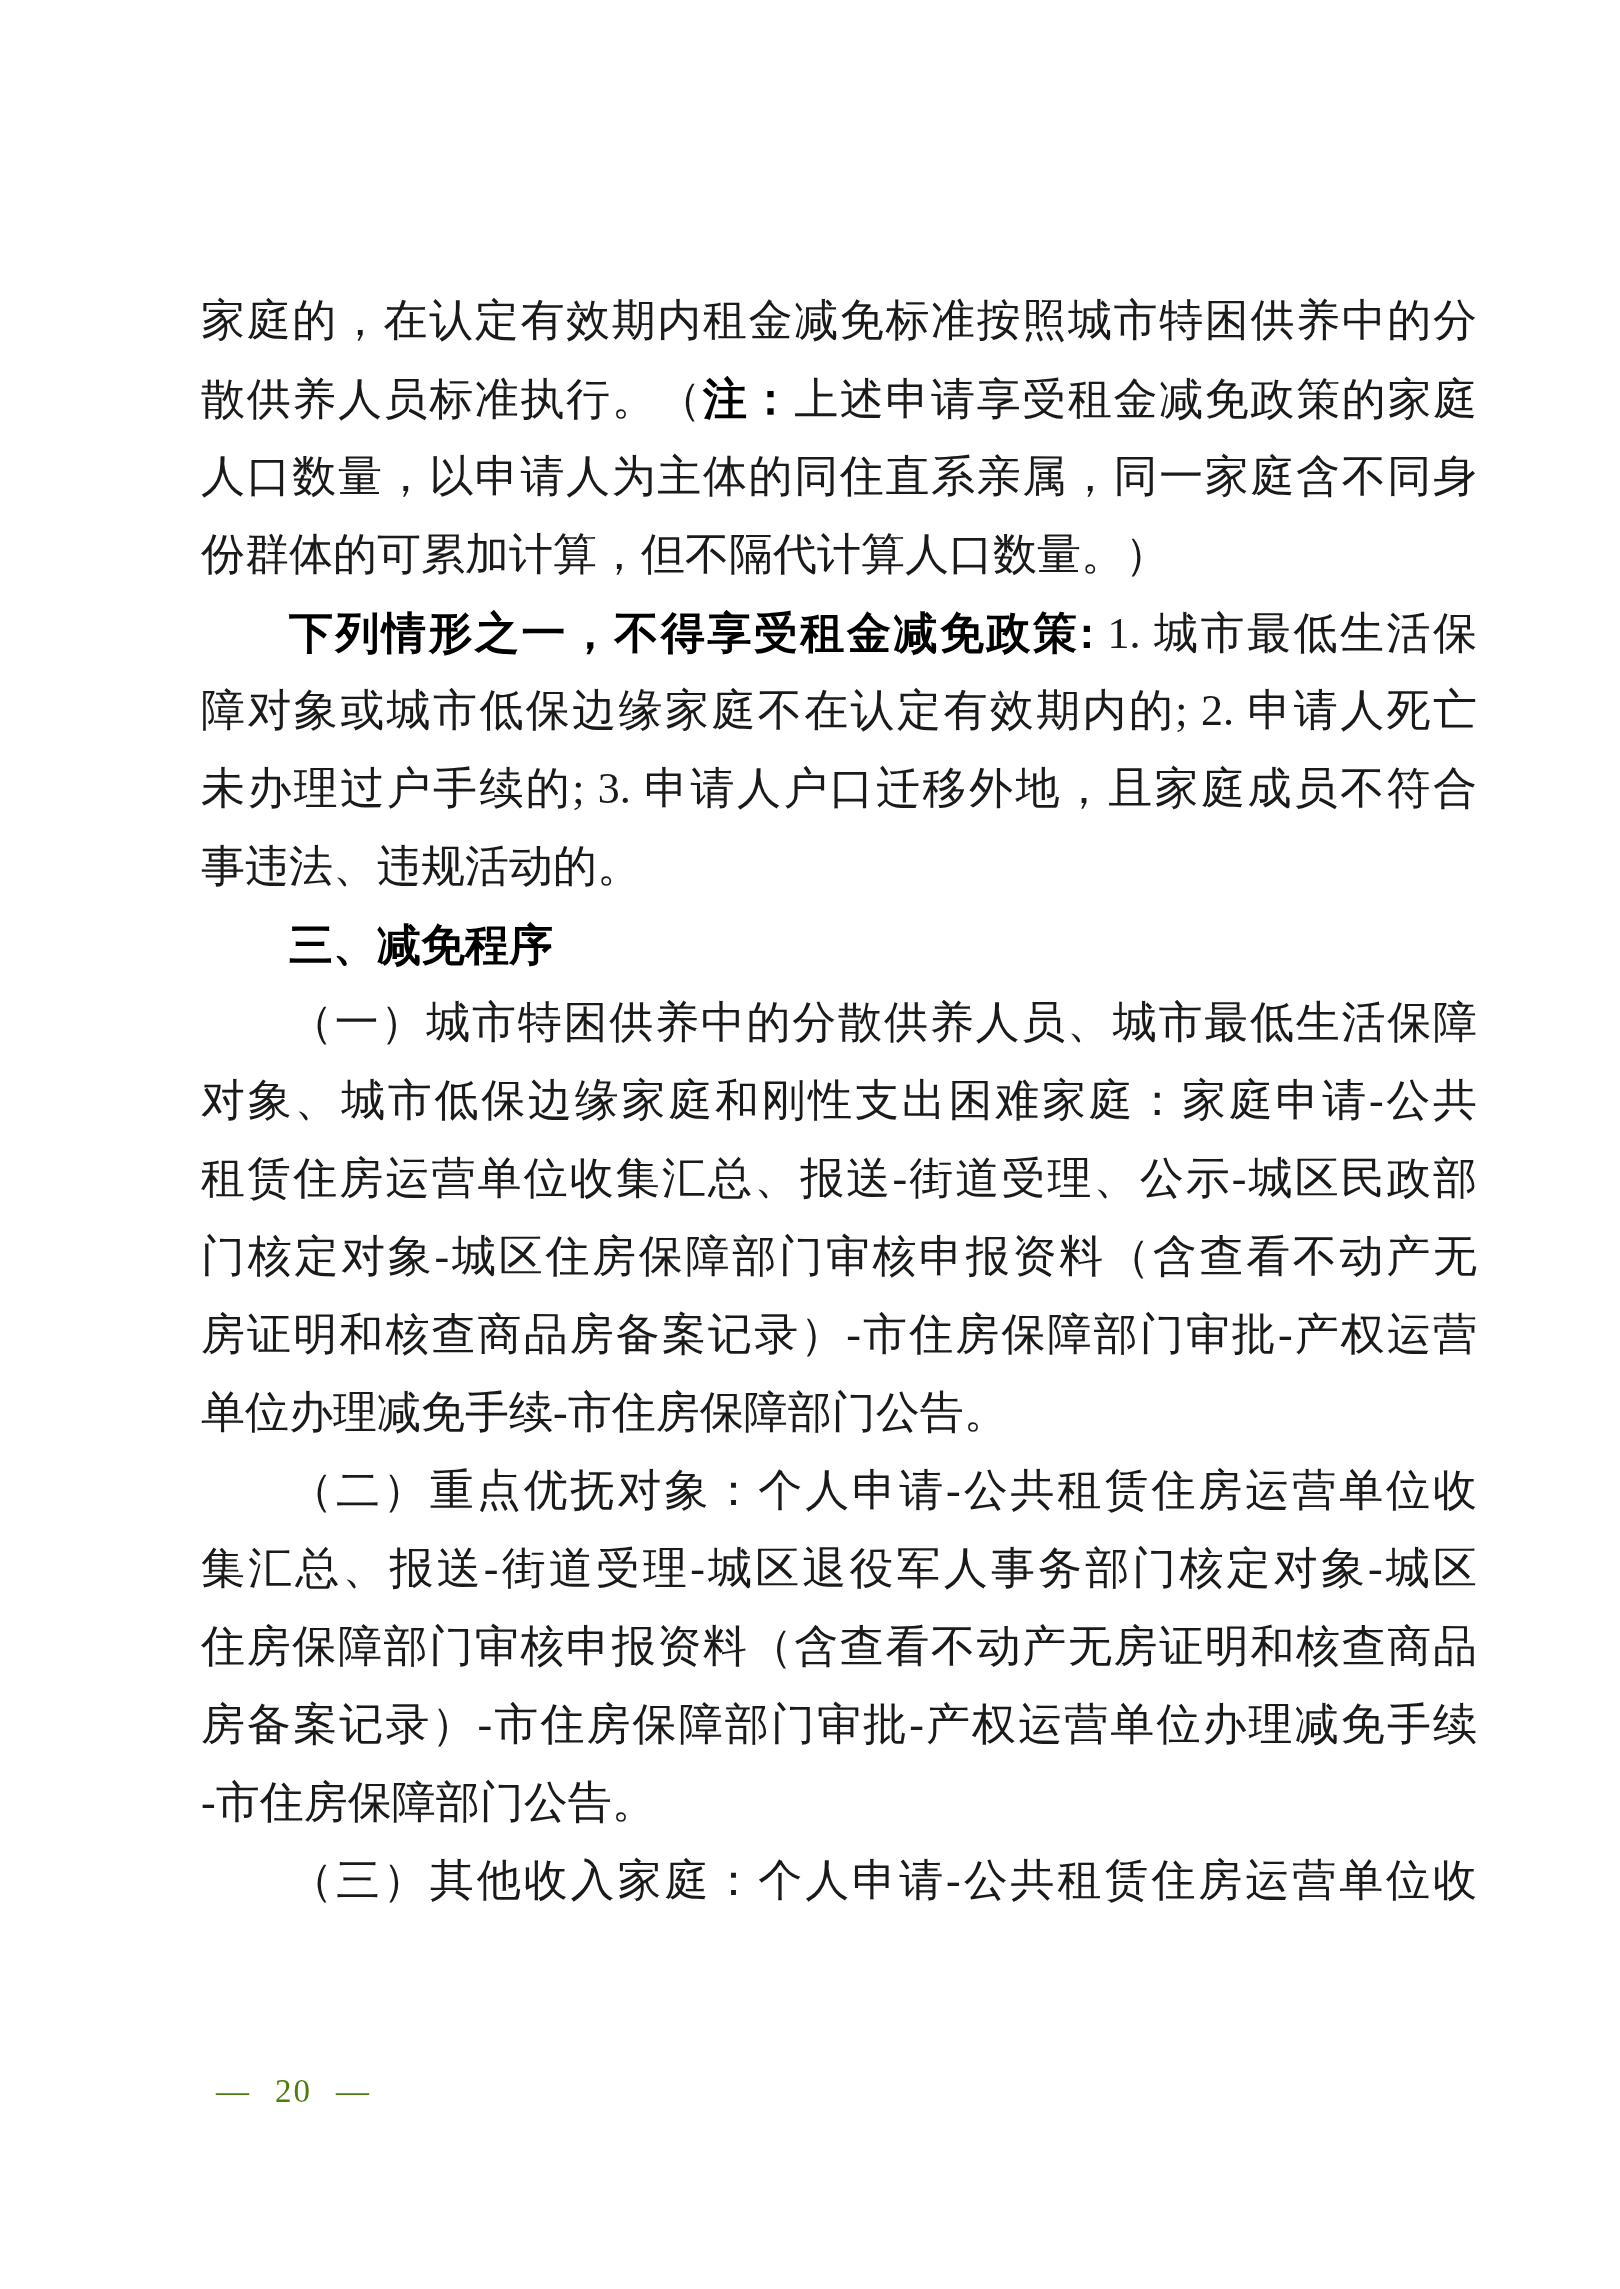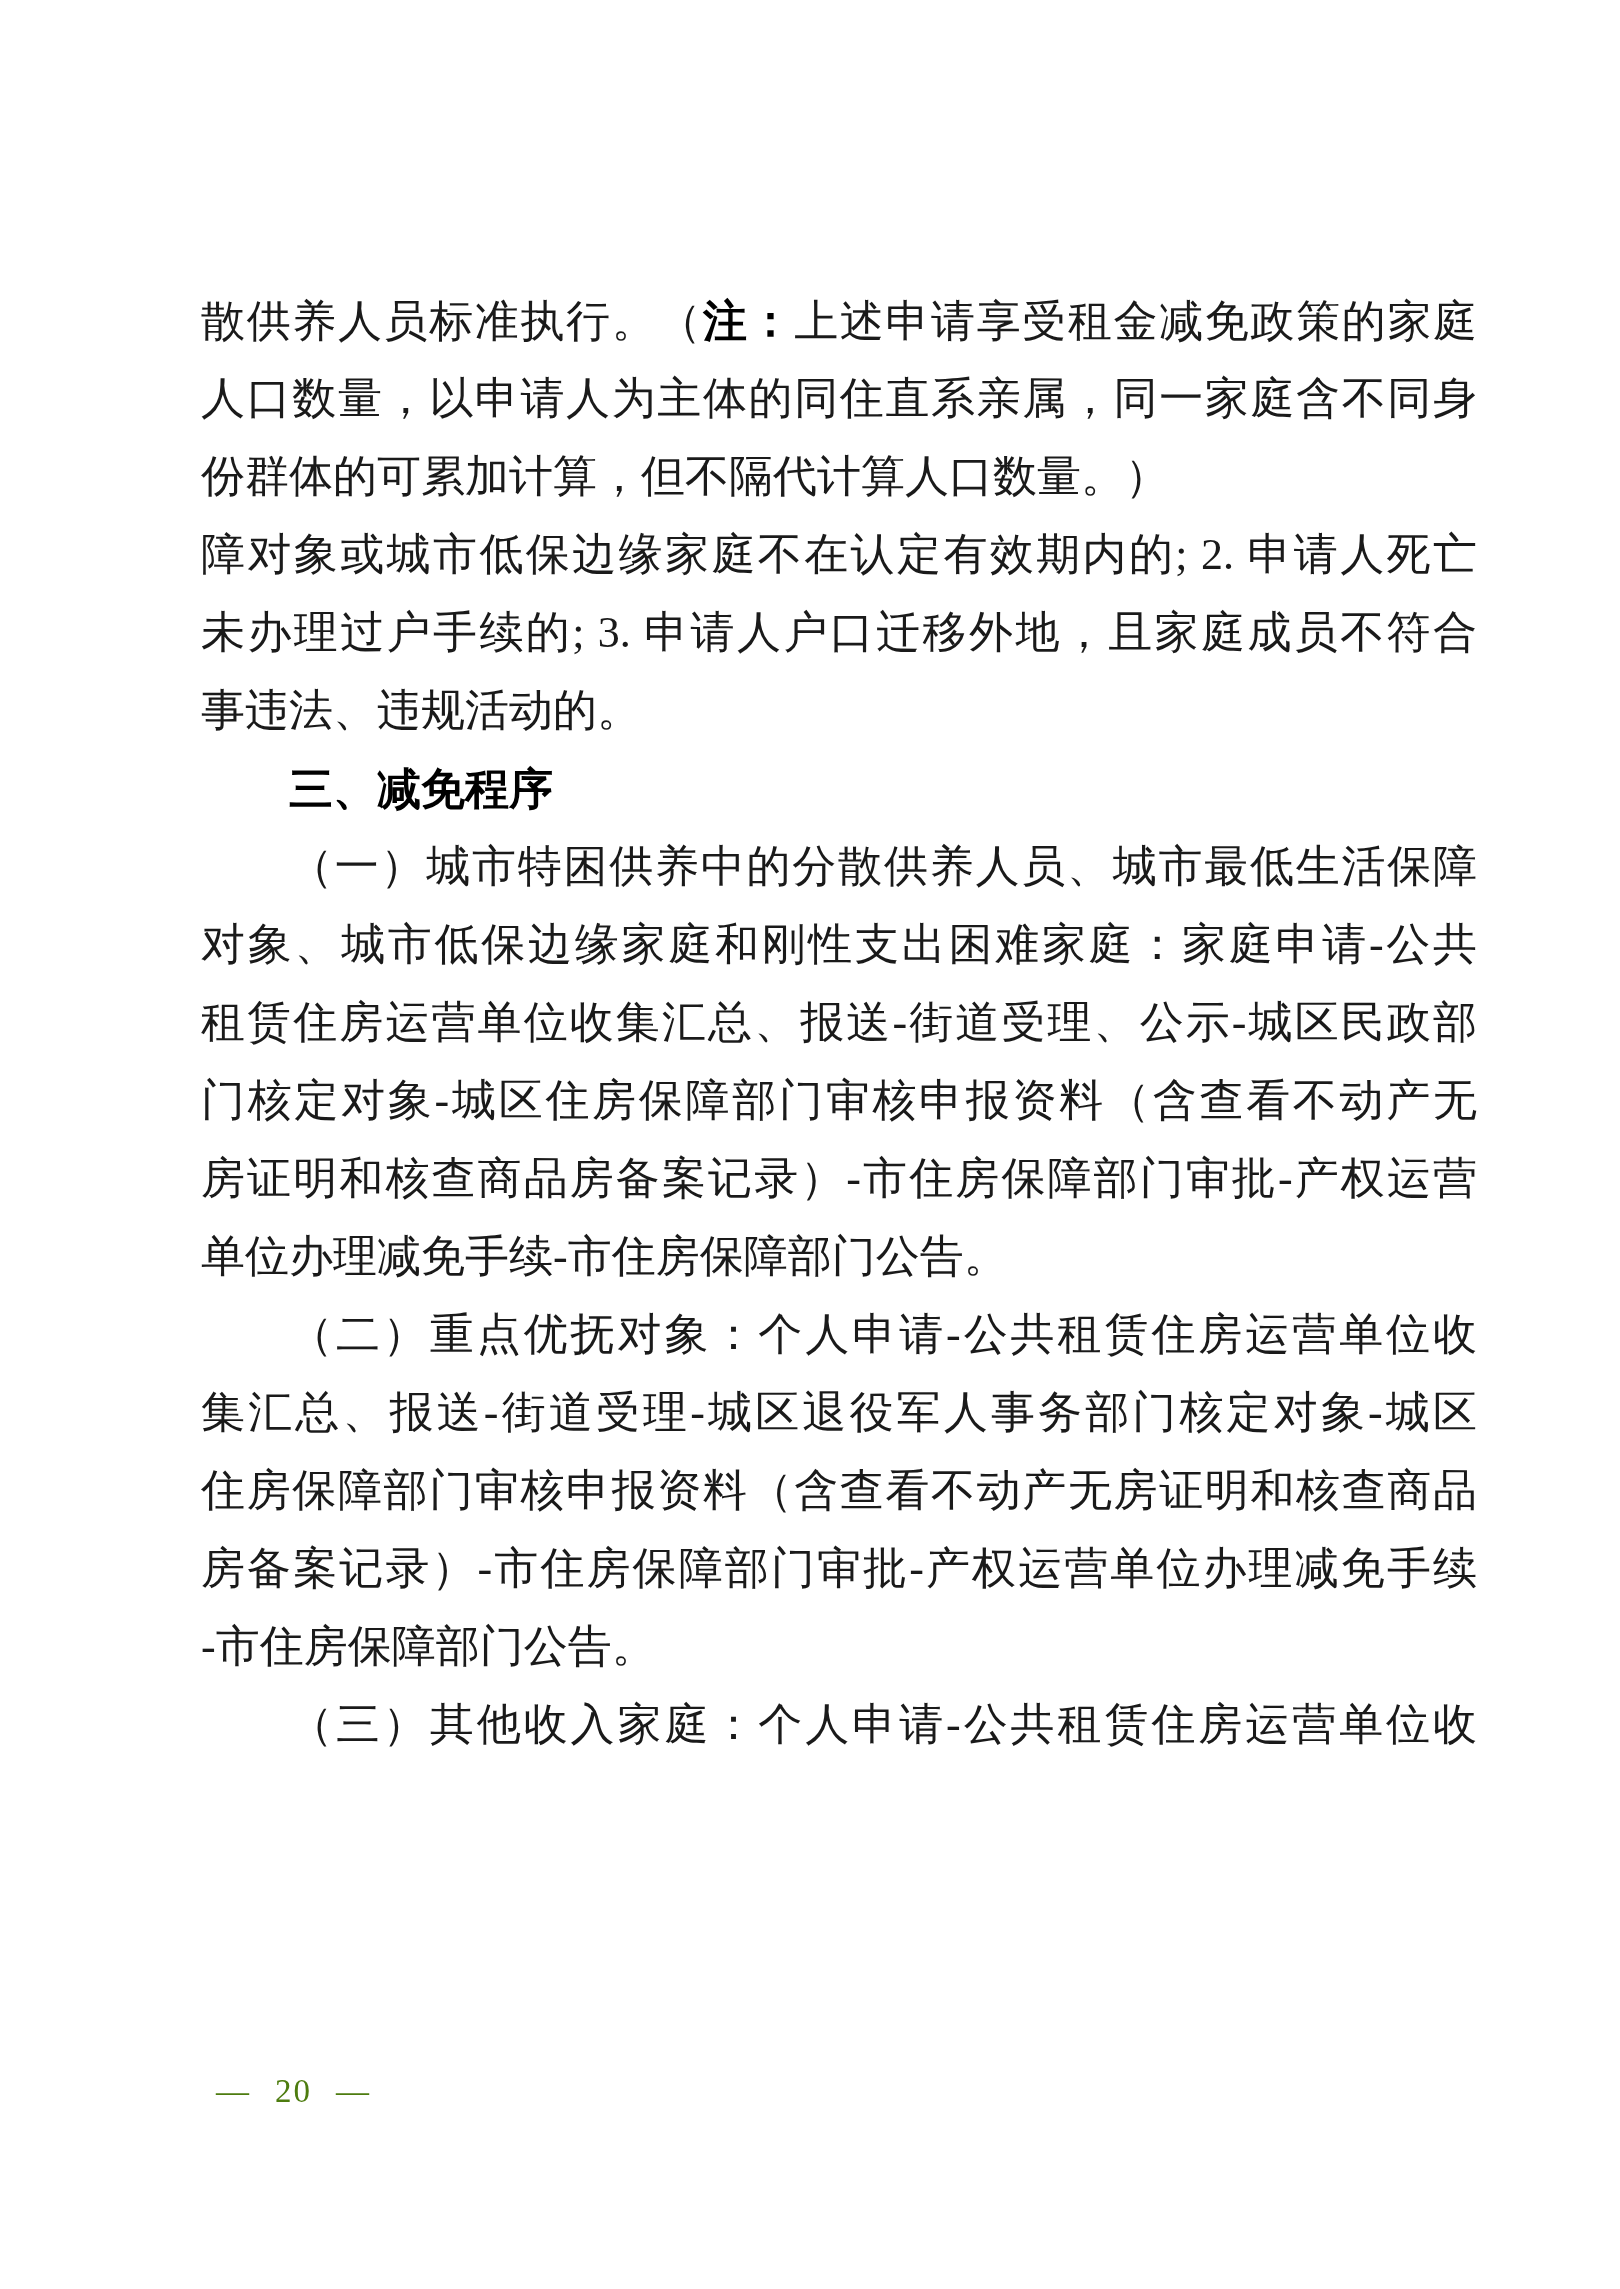--- a/index.html
+++ b/index.html
@@ -53,23 +53,25 @@
     color: #4d7c0f;
     word-spacing: 13.7px;
     letter-spacing: 2px;
   }
 </style>
 </head>
 <body>
 
 <div class="page">
   <div class="doc-body">
+      <div class="line"><span class="seg-reg">家庭的，在认定有效期内租金减免标准按照城市特困供养中的分</span></div>
       <div class="line"><span class="seg-reg">散供养人员标准执行。（</span><span class="seg-bold">注：</span><span class="seg-reg">上述申请享受租金减免政策的家庭</span></div>
       <div class="line"><span class="seg-reg">人口数量，以申请人为主体的同住直系亲属，同一家庭含不同身</span></div>
       <div class="line no-just"><span class="seg-reg">份群体的可累加计算，但不隔代计算人口数量。）</span></div>
+      <div class="line indent"><span class="seg-bold">下列情形之一，不得享受租金减免政策:</span><span class="seg-reg"> 1. 城市最低生活保</span></div>
       <div class="line"><span class="seg-reg">障对象或城市低保边缘家庭不在认定有效期内的; 2. 申请人死亡</span></div>
       <div class="line"><span class="seg-reg">未办理过户手续的; 3. 申请人户口迁移外地，且家庭成员不符合</span></div>
       <div class="line no-just"><span class="seg-reg">事违法、违规活动的。</span></div>
       <div class="line indent no-just"><span class="seg-bold">三、减免程序</span></div>
       <div class="line indent"><span class="seg-reg">（一）城市特困供养中的分散供养人员、城市最低生活保障</span></div>
       <div class="line"><span class="seg-reg">对象、城市低保边缘家庭和刚性支出困难家庭：家庭申请-公共</span></div>
       <div class="line"><span class="seg-reg">租赁住房运营单位收集汇总、报送-街道受理、公示-城区民政部</span></div>
       <div class="line"><span class="seg-reg">门核定对象-城区住房保障部门审核申报资料（含查看不动产无</span></div>
       <div class="line"><span class="seg-reg">房证明和核查商品房备案记录）-市住房保障部门审批-产权运营</span></div>
       <div class="line no-just"><span class="seg-reg">单位办理减免手续-市住房保障部门公告。</span></div>

